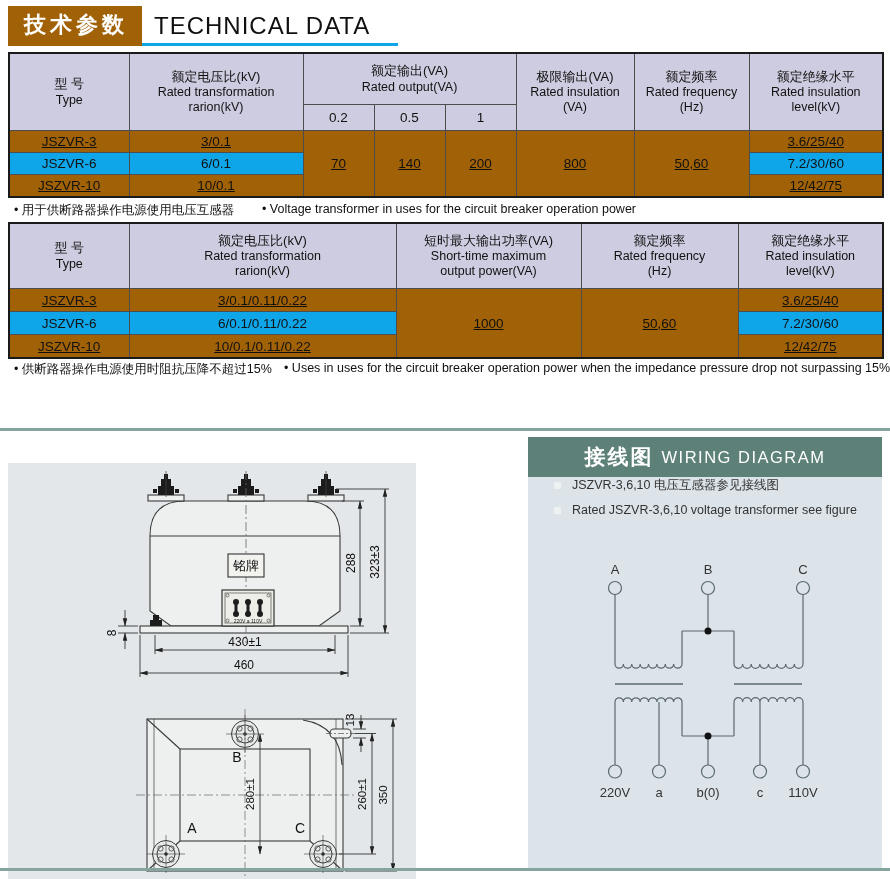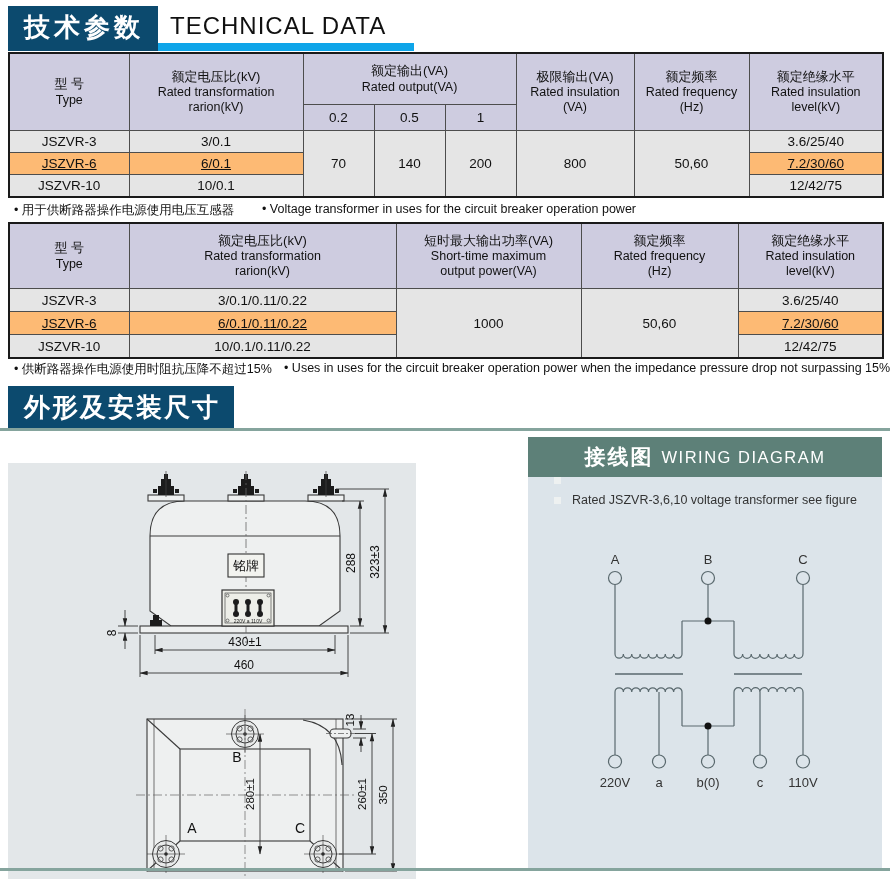--- a/index.html
+++ b/index.html
@@ -4,46 +4,46 @@
 <style>
   html,body{margin:0;padding:0;}
   body{
     width:890px;height:879px;position:relative;background:#ffffff;
     font-family:"Liberation Sans","DejaVu Sans",sans-serif;color:#111;
     overflow:hidden;
   }
   
   .sec-hdr{position:absolute;left:8px;display:flex;align-items:flex-end;}
   .sec-hdr-zh{
-    background:#0c4a6e;color:#fff;font-weight:bold;font-size:26px;
+    background:#a16207;color:#fff;font-weight:bold;font-size:22px;
     letter-spacing:4px;padding:4px 14px 6px 16px;white-space:nowrap;
   }
   .sec-hdr-en{
     font-size:24px;color:#101010;letter-spacing:1px;white-space:nowrap;
-    padding:0 28px 3px 12px;border-bottom:8px solid #0ea5e9;
+    padding:0 28px 3px 12px;border-bottom:3px solid #0ea5e9;
   }
   #sec2 .sec-hdr-en{word-spacing:9px;}
   .teal-rule{position:absolute;left:0;width:890px;height:3px;background:#85a49d;}
 
   
   table{border-collapse:collapse;table-layout:fixed;position:absolute;left:8px;width:874px;}
   td,th{border:1px solid #4d4d4d;text-align:center;vertical-align:middle;padding:0;font-weight:normal;}
   table{border:2px solid #1a1a1a;}
   .zh{display:block;font-size:13px;line-height:1.3;}
   .en{display:block;font-size:12.5px;line-height:1.2;}
   thead th{background:#cecce0;}
   #table1{top:52px;}
   #table2{top:222px;}
   #table1 thead tr.h1 th{height:50px;}
   #table1 thead tr.h2 th{height:25px;font-size:13.5px;text-align:center;}
   #table1 tbody td{height:21px;font-size:13.5px;}
   #table2 thead th{height:64px;}
   #table2 tbody td{height:22px;font-size:13.5px;}
-  tr.r-light td{background:#e5e5e5;}
-  tr.r-green td{background:#fdba74;text-decoration:underline;}
+  tr.r-light td{background:#a16207;text-decoration:underline;}
+  tr.r-green td{background:#0ea5e9;}
   td.spancell{background:#f0f2e3;font-size:13.5px;}
 
   
   .note{position:absolute;left:8px;width:874px;font-size:12.5px;color:#111;white-space:nowrap;}
   .note .n-zh{position:absolute;left:6px;}
   #note1 .n-en{position:absolute;left:254px;}
   #note2 .n-en{position:absolute;left:276px;}
   #note1{top:202px;}
   #note2{top:361px;}
 
@@ -203,21 +203,20 @@
     </tr>
   </tbody>
 </table>
 
 <div class="note" id="note2">
   <span class="n-zh">• 供断路器操作电源使用时阻抗压降不超过15%</span>
   <span class="n-en">• Uses in uses for the circuit breaker operation power when the impedance pressure drop not surpassing 15%</span>
 </div>
 
 <div class="sec-hdr" id="sec2" style="top:386px">
-  <div class="sec-hdr-zh" style="letter-spacing:2px">外形及安装尺寸</div>
 </div>
 <div class="teal-rule" style="top:428px"></div>
 
 <div id="drawPanel">
 <svg width="510" height="431" viewBox="0 0 510 431">
   <defs>
     <marker id="mS" orient="auto" refX="0.5" refY="2.5" markerWidth="10" markerHeight="6">
           <path d="M9,0 L0,2.5 L9,5 z" fill="#222"></path>
         </marker>
     <marker id="mE" orient="auto" refX="8.5" refY="2.5" markerWidth="10" markerHeight="6">
@@ -399,20 +398,21 @@
 </svg>
 </div>
 
 <div id="wirePanel">
   <div id="wireHdr">
     <span class="wz">接线图</span>
     <span class="we">WIRING DIAGRAM</span>
   </div>
   <div class="wnote">
     <span class="sq"></span>
+    <span>JSZVR-3,6,10  电压互感器参见接线图</span>
   </div>
   <div class="wnote">
     <span class="sq"></span>
     <span>Rated JSZVR-3,6,10  voltage transformer see figure</span>
   </div>
 
   <svg width="354" height="290" viewBox="0 0 354 290">
     <g stroke="#5a696e" stroke-width="1.2" fill="none">
 
       <circle cx="87" cy="62" r="6.5"></circle>

